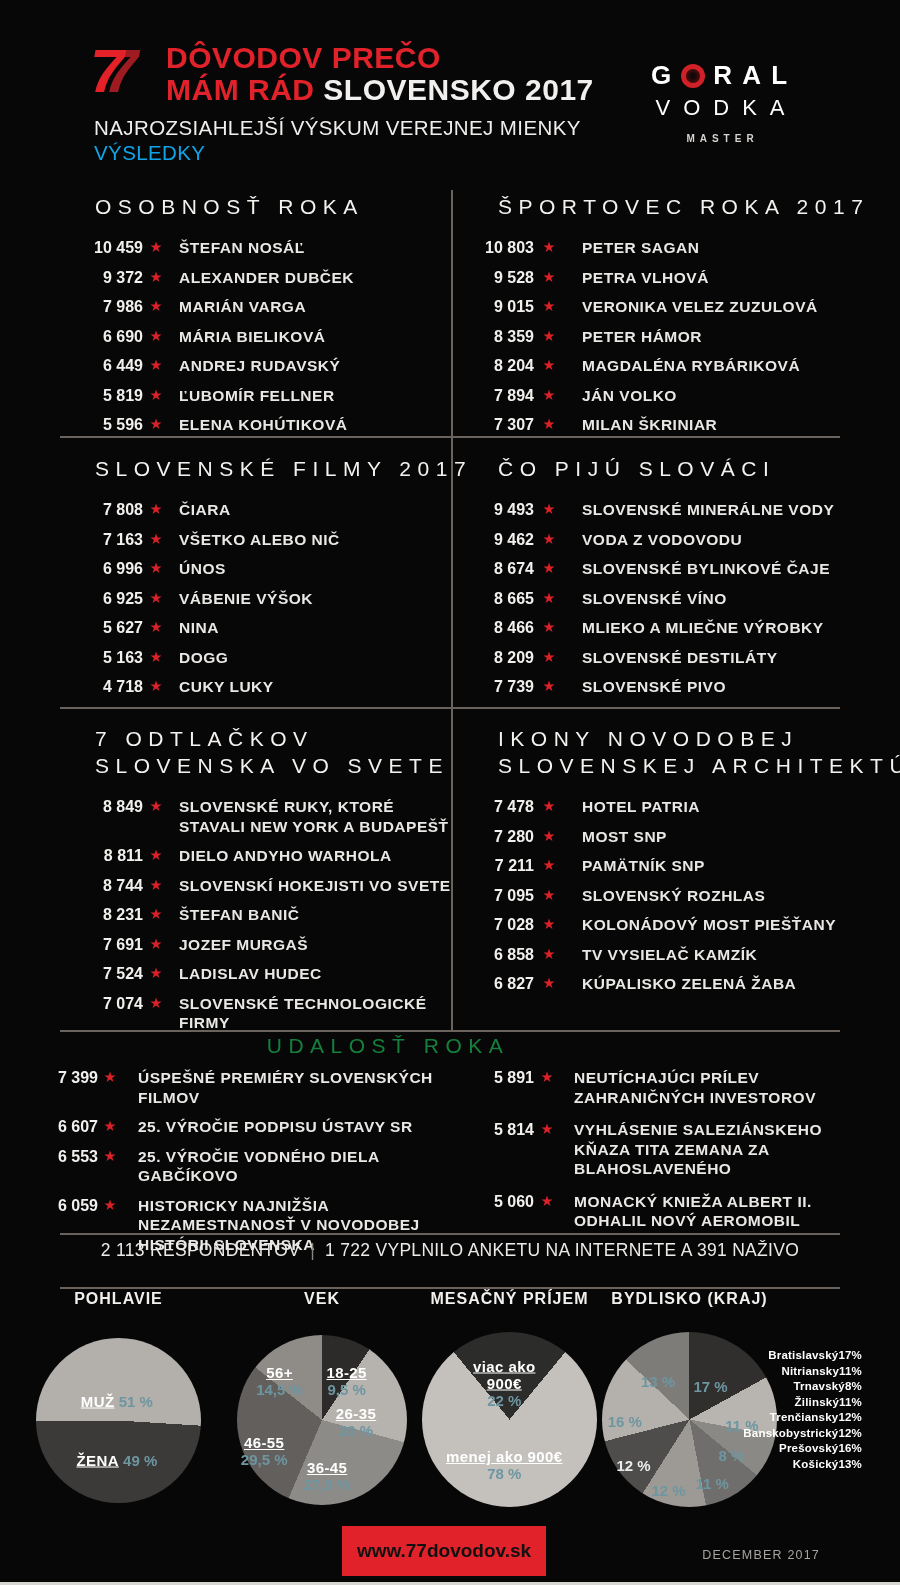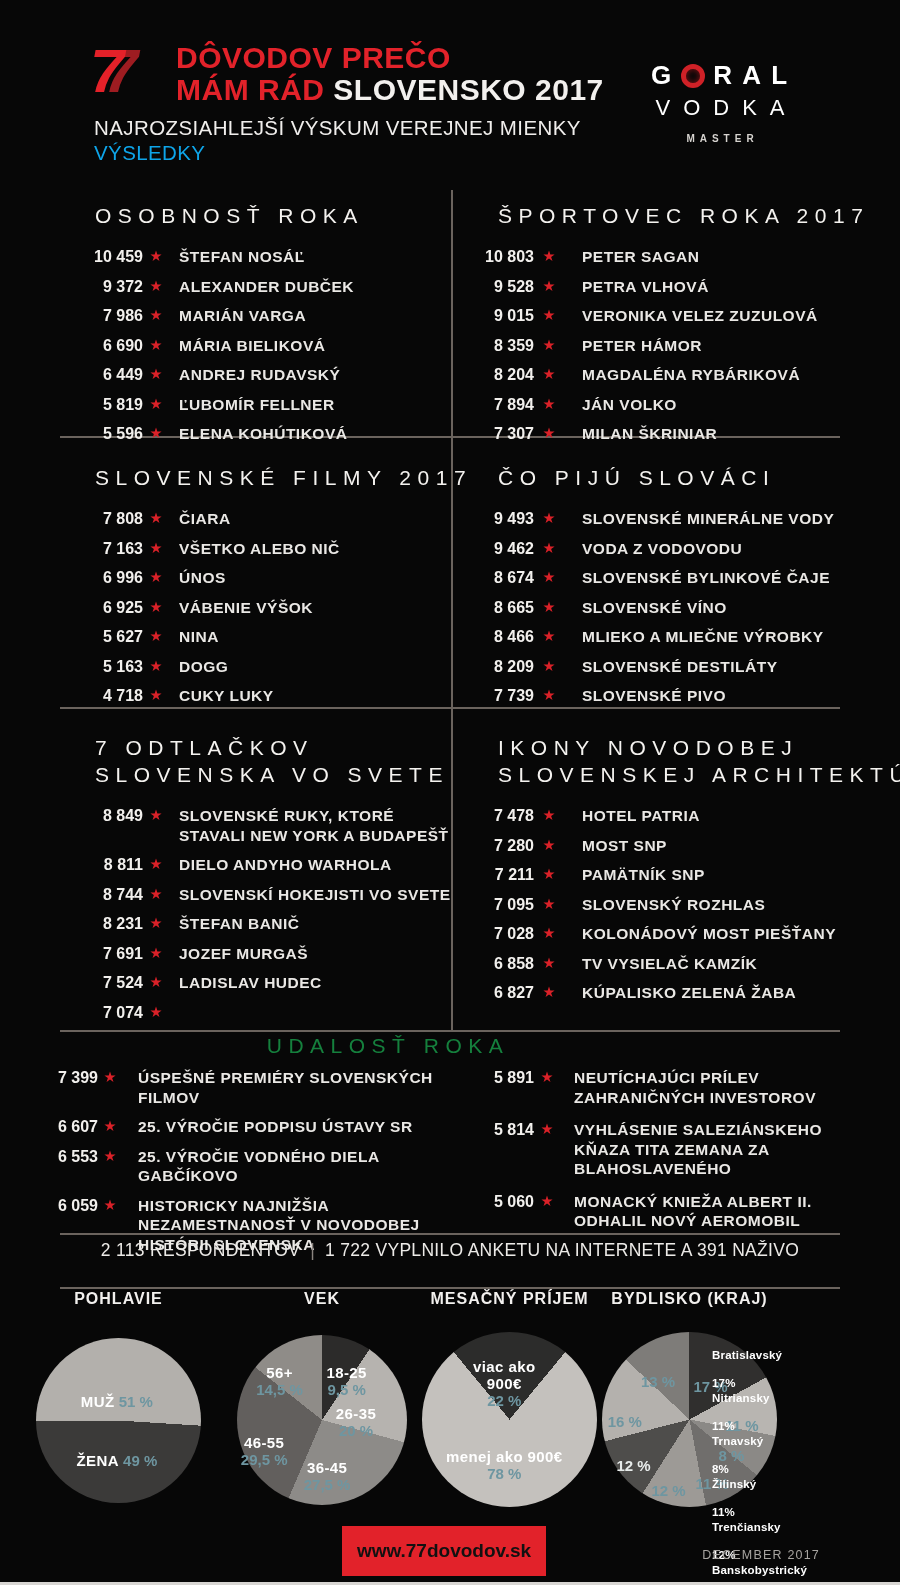--- a/index.html
+++ b/index.html
@@ -2,35 +2,35 @@
 <html><head>
 <meta charset="utf-8">
 <style>
   html,body{margin:0;padding:0;background:#000;}
   #canvas{position:relative;width:900px;height:1585px;background:#070707;overflow:hidden;
           font-family:"Liberation Sans",sans-serif;-webkit-font-smoothing:antialiased;}
   
   .logo77{position:absolute;left:90px;top:36px;font-size:61px;font-weight:700;font-style:italic;line-height:70px;letter-spacing:-6px;}
   .logo77 .seven1{color:#e42129;position:relative;z-index:2;}
   .logo77 .seven2{color:#9e1c21;margin-left:-14px;}
-  .title{position:absolute;left:176px;top:42px;font-size:30px;font-weight:700;line-height:32px;letter-spacing:.5px;}
+  .title{position:absolute;left:166px;top:42px;font-size:30px;font-weight:700;line-height:32px;letter-spacing:.5px;}
   .t-red{color:#e2222a;} .t-white{color:#f2f0ee;}
   .subtitle{position:absolute;left:94px;top:115px;font-size:20.5px;color:#f0eeec;letter-spacing:.4px;line-height:25px;}
   .subtitle2{position:absolute;left:94px;top:141px;font-size:20.5px;color:#0ea5e9;letter-spacing:.4px;}
   .goral{position:absolute;left:636px;top:60px;width:168px;text-align:center;color:#fff;}
   .goral-l1{display:flex;justify-content:center;align-items:center;gap:8px;font-size:26px;font-weight:700;letter-spacing:2px;}
   .goral-ring{display:inline-block;width:14px;height:14px;border:5px solid #cf2127;border-radius:50%;box-shadow:0 0 6px #7c1418 inset;}
   .goral-l2{margin-top:4px;font-size:22px;font-weight:400;letter-spacing:13px;padding-left:13px;}
   .goral-l3{margin-top:12px;font-size:10px;font-weight:700;letter-spacing:5px;padding-left:5px;color:#d6d3cf;}
   
   .hline{position:absolute;left:60px;width:780px;height:2px;background:#6a635d;}
   .vline{position:absolute;left:451px;top:190px;width:2px;height:840px;background:#6a635d;}
   
   .sec{position:absolute;}
-  .sec h2{margin:12px 0 18px 0;font-size:21px;font-weight:400;color:#f4f2ef;letter-spacing:6.5px;line-height:27px;white-space:nowrap;}
+  .sec h2{margin:3px 0 18px 0;font-size:21px;font-weight:400;color:#f4f2ef;letter-spacing:6.5px;line-height:27px;white-space:nowrap;}
   .row{display:grid;margin-bottom:10px;line-height:19.5px;align-items:start;}
   .sec-l .row{grid-template-columns:60px 26px 1fr;}
   .sec-l h2{padding-left:12px;}
   .sec-r .row{grid-template-columns:60px 30px 1fr;}
   .sec-r h2{padding-left:24px;}
   .num{text-align:right;font-weight:700;font-size:16px;color:#f2f0ed;}
   .star{text-align:center;color:#da2128;font-size:14.5px;line-height:19.5px;}
   .lbl{font-weight:700;font-size:15.5px;color:#eae8e5;letter-spacing:.5px;}
   .sec-l .lbl{padding-left:10px;}
   .sec-r .lbl{padding-left:18px;}
@@ -45,27 +45,27 @@
   .ev-r .row{grid-template-columns:42px 26px 1fr;margin-bottom:13px;}
   .ev-r .lbl{padding-left:14px;}
   
   .resp{position:absolute;left:0;top:1240px;width:900px;text-align:center;font-size:17.5px;color:#eceae7;letter-spacing:.3px;}
   .resp .sep{color:#8a847f;padding:0 10px;}
   
   .chart{position:absolute;}
   .chart-title{text-align:center;font-size:16px;font-weight:700;color:#f2f0ee;letter-spacing:1px;white-space:nowrap;}
   .pie{position:relative;border-radius:50%;}
   .plab{position:absolute;transform:translate(-50%,-50%);text-align:center;font-weight:700;font-size:15px;line-height:17px;white-space:nowrap;}
-  .pn{color:#fff;letter-spacing:.4px;}
+  .pn{color:#fff;letter-spacing:.4px;text-decoration:underline;}
   .pp{color:#6e96a1;}
   .pp-light{color:#e8eceb;}
   .plab .wrap{white-space:normal;width:84px;}
   
   .legend{position:absolute;left:712px;top:1348px;width:150px;}
-  .leg-row{display:flex;justify-content:flex-end;gap:12px;font-size:11.5px;font-weight:700;color:#fff;line-height:15.5px;letter-spacing:.2px;flex-direction:column;}
+  .leg-row{display:flex;justify-content:flex-end;gap:0;font-size:11.5px;font-weight:700;color:#fff;line-height:15.5px;letter-spacing:.2px;}
   
   .urlbox{position:absolute;left:342px;top:1526px;width:204px;height:50px;background:#e2222a;
           display:flex;align-items:center;justify-content:center;font-size:19px;font-weight:700;color:#121111;}
   .date{position:absolute;right:80px;top:1548px;font-size:12.5px;color:#a8a5a1;letter-spacing:1.2px;}
   .bottom-strip{position:absolute;left:0;bottom:0;width:900px;height:3px;background:#d8d6d3;}
 </style>
 </head>
 <body>
 
 <div id="canvas">
@@ -277,20 +277,21 @@
         <span class="lbl">JOZEF MURGAŠ</span>
       </div>
     <div class="row">
         <span class="num">7 524</span>
         <span class="star">★</span>
         <span class="lbl">LADISLAV HUDEC</span>
       </div>
     <div class="row">
         <span class="num">7 074</span>
         <span class="star">★</span>
+        <span class="lbl">SLOVENSKÉ TECHNOLOGICKÉ FIRMY</span>
       </div>
   </div>
 
   <div class="sec sec-r" style="left:474px;top:722px;width:380px;">
     <h2><span>IKONY NOVODOBEJ</span><br><span>SLOVENSKEJ ARCHITEKTÚRY</span></h2>
     <div class="row">
         <span class="num">7 478</span>
         <span class="star">★</span>
         <span class="lbl">HOTEL PATRIA</span>
       </div>

